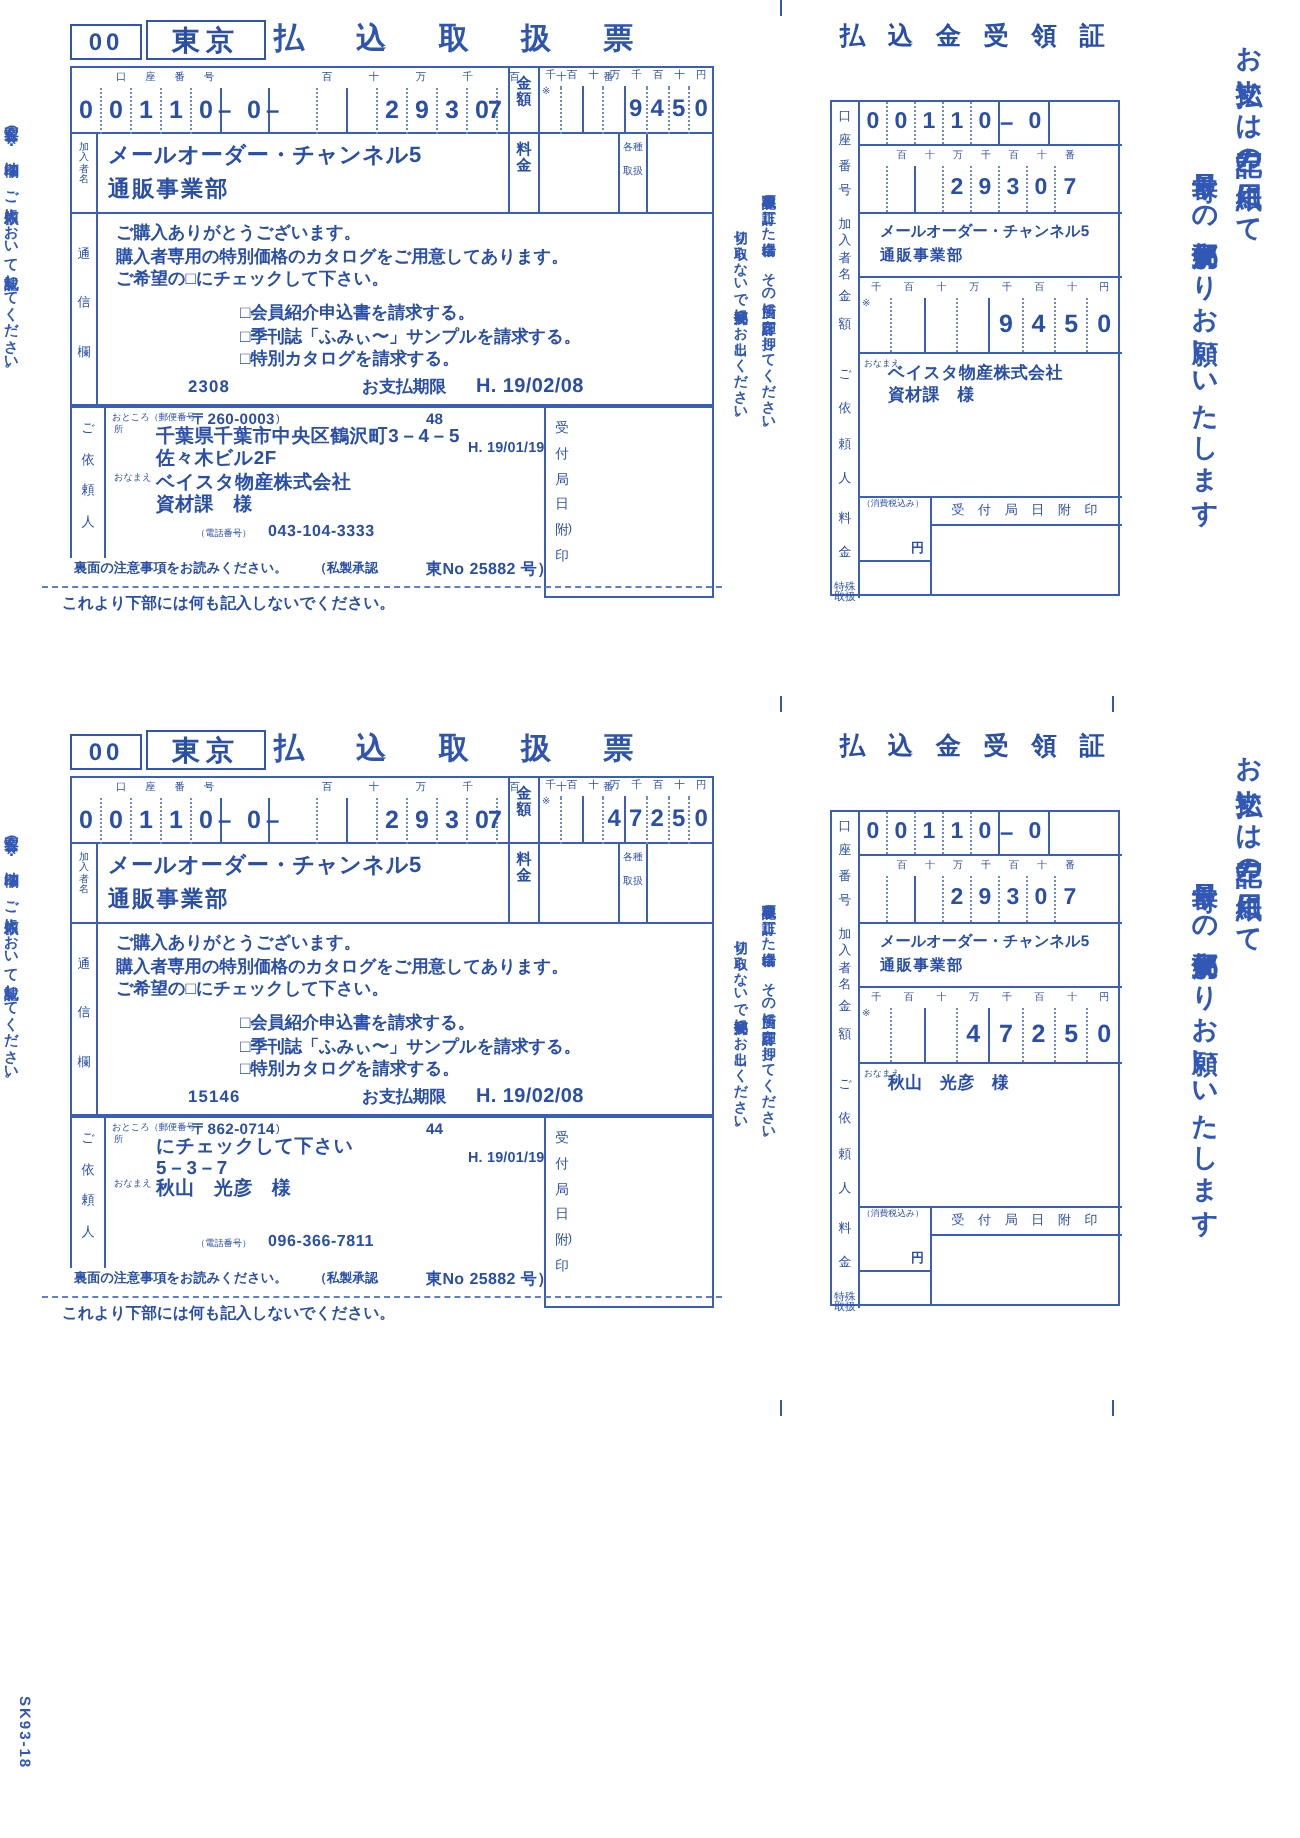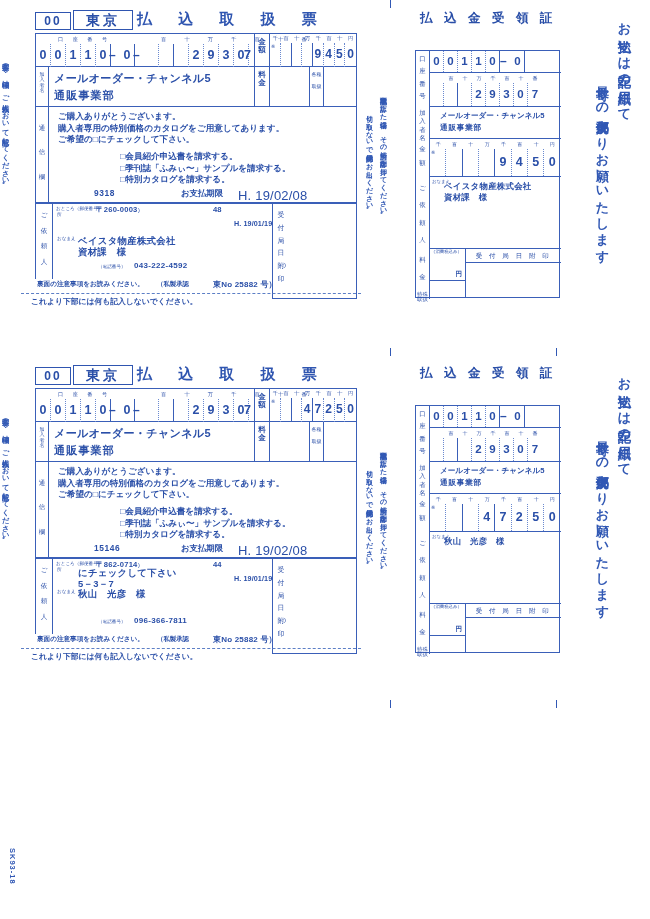--- a/index.html
+++ b/index.html
@@ -346,22 +346,22 @@
     position: absolute;
     left: 145px;
     top: 81px;
     font-size: 8.4px;
     font-weight: 700;
   }
   .due-date {
     position: absolute;
     left: 202px;
     top: 81px;
-    font-size: 13px;
-    font-weight: 400;
+    font-size: 10px;
+    font-weight: 700;
     letter-spacing: 0.2px;
   }
 
   
   .sender-frame {
     position: absolute;
     left: 18px;
     top: 195px;
     width: 322px;
     height: 76px;
@@ -781,46 +781,50 @@
         <div class="msg-body">
           <div>ご購入ありがとうございます。</div>
           <div>購入者専用の特別価格のカタログをご用意してあります。</div>
           <div>ご希望の□にチェックして下さい。</div>
         </div>
         <div class="msg-checks">
           <div>□会員紹介申込書を請求する。</div>
           <div>□季刊誌「ふみぃ〜」サンプルを請求する。</div>
           <div>□特別カタログを請求する。</div>
         </div>
-        <div class="cust-no">9318</div>
+        <div class="cust-no">2308</div>
         <div class="due-label">お支払期限</div>
         <div class="due-date">H. 19/02/08</div>
       </div>
 
       <div class="sender-frame">
         <div class="sender-label">
             <div>ご</div>
             <div>依</div>
             <div>頼</div>
             <div>人</div>
           </div>
         <div class="sender-body">
           <div class="zip-line">おところ（郵便番号）</div>
           <div class="zip-val">〒260-0003</div>
           <div class="paren-l">)</div>
           <div class="seq-no">48</div>
           <div class="reg-date">H. 19/01/19</div>
           <div class="addr-label">所</div>
+          <div class="addr-lines">
+            <div>千葉県千葉市中央区鶴沢町3－4－5</div>
+            <div>佐々木ビル2F</div>
+          </div>
           <div class="name-label">おなまえ</div>
           <div class="name-lines">
             <div>ベイスタ物産株式会社</div>
             <div>資材課　様</div>
           </div>
           <div class="tel-label">（電話番号）</div>
-          <div class="tel-val">043-222-4592</div>
+          <div class="tel-val">043-104-3333</div>
           <div class="paren-r">)</div>
         </div>
       </div>
 
       <div class="stamp-col">
         <div>受</div>
           <div>付</div>
           <div>局</div>
           <div>日</div>
           <div>附</div>

